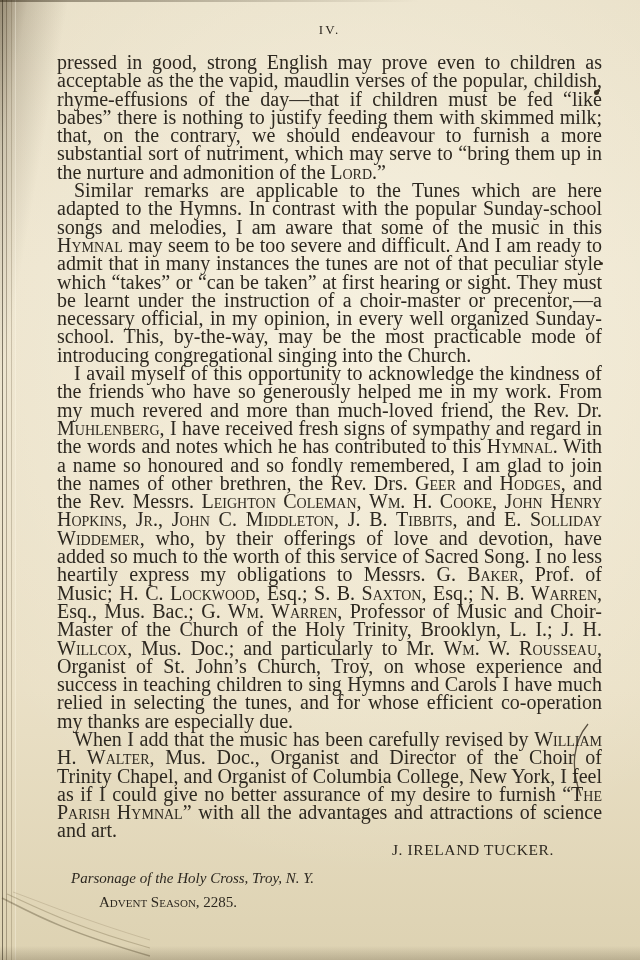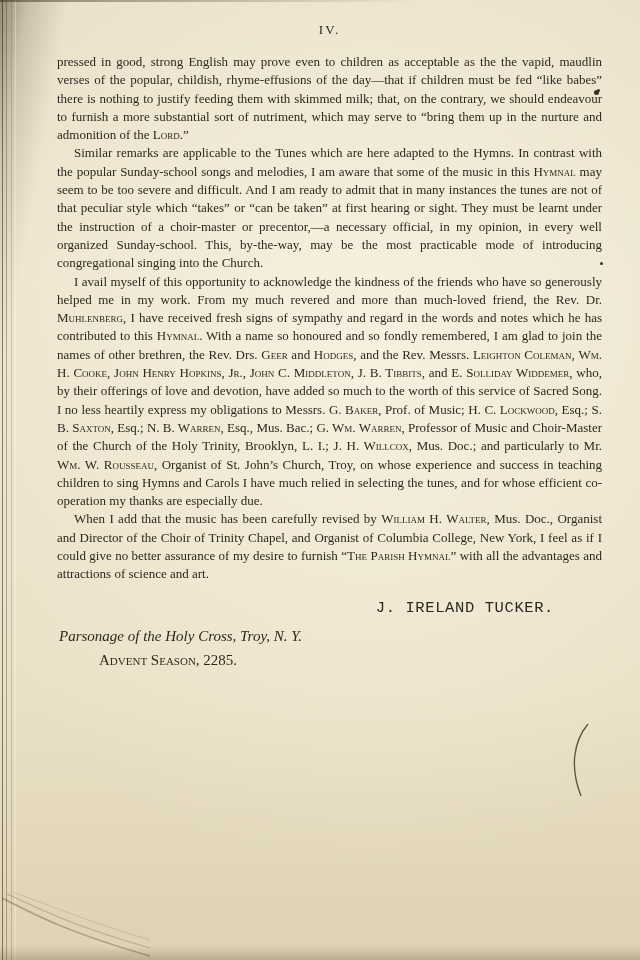--- a/index.html
+++ b/index.html
@@ -40,35 +40,34 @@
   .page-stack { position: absolute; left: 0; bottom: 0; }
 
   .content { position: absolute; left: 57px; top: 22px; width: 545px; }
   .page-number {
     text-align: center;
     font-size: 13px;
     letter-spacing: 2px;
     font-variant: small-caps;
     margin-bottom: 15px;
   }
-  .body { font-size: 13px; line-height: 18.3px; text-align: justify; }
+  .body { font-size: 20px; line-height: 18.3px; text-align: justify; }
   .para { text-align: justify; }
   .para.indent { text-indent: 17px; }
   .sc { font-variant: small-caps; }
   .it { }
 
   .signature {
-    margin-top: 15px;
+    margin-top: 1px;
     text-align: right;
     padding-right: 48px;
     font-size: 15.5px;
     letter-spacing: 0.6px;
-    font-family: Liberation Mono, monospace;
   }
-  .footer-place { margin-top: 11px; margin-left: 2px; font-style: italic; font-size: 15px; }
+  .footer-place { margin-top: 11px; margin-left: 14px; font-style: italic; font-size: 15px; }
   .footer-date  { margin-top: 7px;  margin-left: 42px; font-size: 15px; }
 
   .mark { position: absolute; border-radius: 50%; background: #3a3122; }
   .mark.m1 { left: 594px; top: 90px;  width: 5px; height: 5px; box-shadow: 2px -2px 0 -1px #3a3122; }
   .mark.m2 { left: 600px; top: 262px; width: 3px; height: 3px; }
   .pen-mark { position: absolute; left: 566px; top: 722px; }
 </style>
 </head>
 <body>
 

